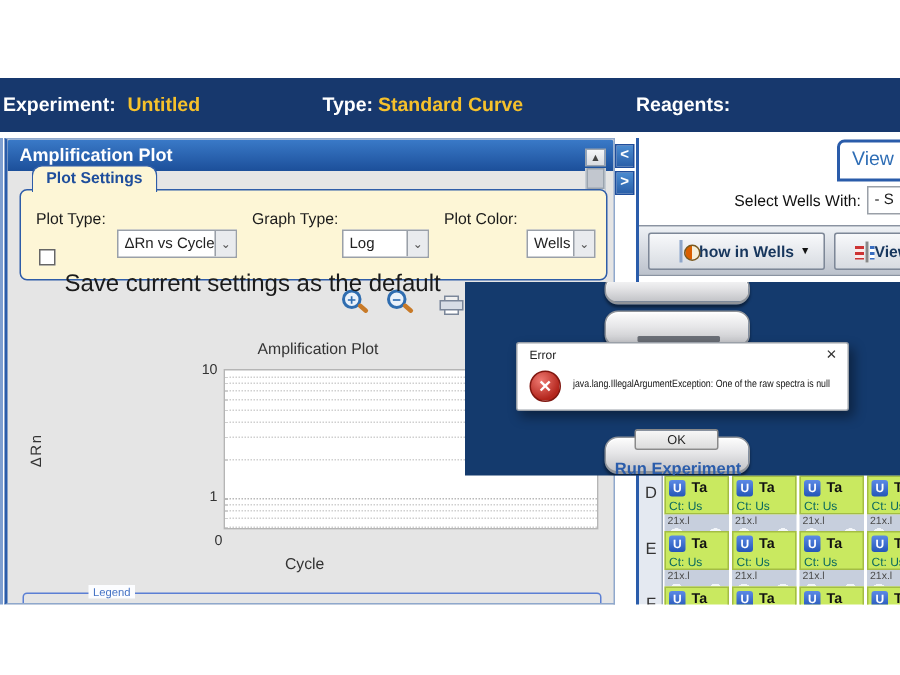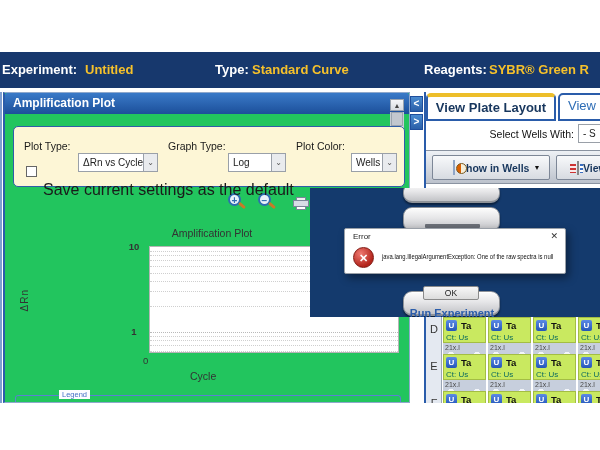--- a/index.html
+++ b/index.html
@@ -10,21 +10,21 @@
   }
   
   #topbar { position:absolute; left:0; top:52px; width:600px; height:36px; background:#17386d; }
   #topbar span { position:absolute; top:10px; font-size:13px; font-weight:bold; white-space:nowrap; }
   .tb-label { color:#ffffff; }
   .tb-value { color:#f6c12b; }
   
   #left-edge { position:absolute; left:0; top:92px; width:2px; height:311px; background:#7f9fd0; }
   #left-panel {
     position:absolute; left:3px; top:92px; width:407px; height:311px;
-    background:#22c55e; border:1px solid #8fa8cc; border-left:2px solid #2a5caa; overflow:hidden;
+    background:#e5e5e5; border:1px solid #8fa8cc; border-left:2px solid #2a5caa; overflow:hidden;
   }
   #lp-header {
     position:absolute; left:0; top:0; right:0; height:21px;
     background:linear-gradient(180deg,#3a7ac8,#1c4f9a);
     color:#fff; font-weight:bold; font-size:12px; line-height:21px; padding-left:8px;
     border-radius:2px 2px 0 0;
   }
   #settings-tab {
     position:absolute; left:16px; top:17px; width:84px; height:18px; z-index:3;
     background:#fdf6d6; border:1px solid #2f5da8; border-bottom:none; border-radius:7px 7px 0 0;
@@ -57,21 +57,21 @@
                 right:-7px; bottom:-3px; transform:rotate(40deg); border-radius:2px; }
   #printer { position:absolute; left:288px; top:104px; width:16px; height:13px; }
   #printer .pr-top { position:absolute; left:3px; top:0; width:10px; height:4px; background:#f0f0f0; border:1px solid #7a8699; }
   #printer .pr-body { position:absolute; left:0; top:3px; width:16px; height:7px; background:#d7dde6; border:1px solid #7a8699; }
   #printer .pr-out { position:absolute; left:3px; top:9px; width:10px; height:4px; background:#fff; border:1px solid #7a8699; }
   
   #chart-title { position:absolute; left:147px; top:134px; width:120px; text-align:center; font-size:10.5px; color:#333; }
   #plot-box { position:absolute; left:144px; top:153px; width:250px; height:107px; background:#fff; border:1px solid #b5b5b5; }
   .grid { position:absolute; left:0; right:0; height:0; border-top:1px dotted #cfcfcf; }
   .grid.major { border-top:1px dotted #b9b9b9; }
-  .ytick { position:absolute; left:118px; width:22px; text-align:center; font-size:9.5px; color:#333;font-weight:bold; }
+  .ytick { position:absolute; left:118px; width:22px; text-align:right; font-size:9.5px; color:#333; }
   #origin-tick { position:absolute; left:138px; top:262px; font-size:9.5px; color:#333; }
   #ylab { position:absolute; left:14px; top:196px; font-size:10px; color:#333;
           writing-mode:vertical-rl; transform:rotate(180deg); letter-spacing:1px; }
   #xlab { position:absolute; left:185px; top:277px; width:90px; font-size:10.5px; color:#333; }
   #legend-box { position:absolute; left:10px; top:302px; width:386px; height:16px;
                 border:1px solid #5b7fd4; border-radius:3px; }
   #legend-label { position:absolute; left:54px; top:297px; background:#fcfdff; padding:0 3px;
                   font-size:7.5px; color:#4472c4; }
   
   .col-btn { position:absolute; width:13px; height:16px; background:linear-gradient(#4a8bd0,#2a5fa8);
@@ -146,28 +146,28 @@
 <body>
 
 <div id="stage">
 
   <div id="topbar">
     <span class="tb-label" style="left:2px">Experiment:</span>
     <span class="tb-value" style="left:85px">Untitled</span>
     <span class="tb-label" style="left:215px">Type:</span>
     <span class="tb-value" style="left:252px">Standard Curve</span>
     <span class="tb-label" style="left:424px">Reagents:</span>
-    <span class="tb-value" style="left:489px">SYBR® Green R</span>
   </div>
 
   <div id="left-edge"></div>
 
   <div id="left-panel">
     <div id="lp-header">Amplification Plot</div>
 
+    <div id="settings-tab">Plot Settings</div>
     <div id="settings-group">
       <span class="fld-label" style="left:10px">Plot Type:</span>
       <div class="select" style="left:64px; width:80px">
         <span>ΔRn vs Cycle</span>
         <span class="chev">⌄</span>
       </div>
       <span class="fld-label" style="left:154px">Graph Type:</span>
       <div class="select" style="left:214px; width:58px">
         <span>Log</span>
         <span class="chev">⌄</span>
@@ -221,21 +221,20 @@
     <div id="xlab">Cycle</div>
 
     <div id="legend-box"></div>
     <div id="legend-label">Legend</div>
   </div>
 
   <div class="col-btn" style="left:410px; top:96px">&lt;</div>
   <div class="col-btn" style="left:410px; top:114px">&gt;</div>
 
   <div id="right-panel">
-    <div class="rp-tab" id="tab-plate">View Plate Layout</div>
     <div class="rp-tab" id="tab-view2">View</div>
 
     <span id="select-wells-label">Select Wells With:</span>
     <div class="select" id="select-wells-dd">
       <span>- S</span>
     </div>
 
     <div id="rp-toolbar">
       <div class="rp-btn" id="btn-show-wells">
         <span id="icon-wells"></span>

